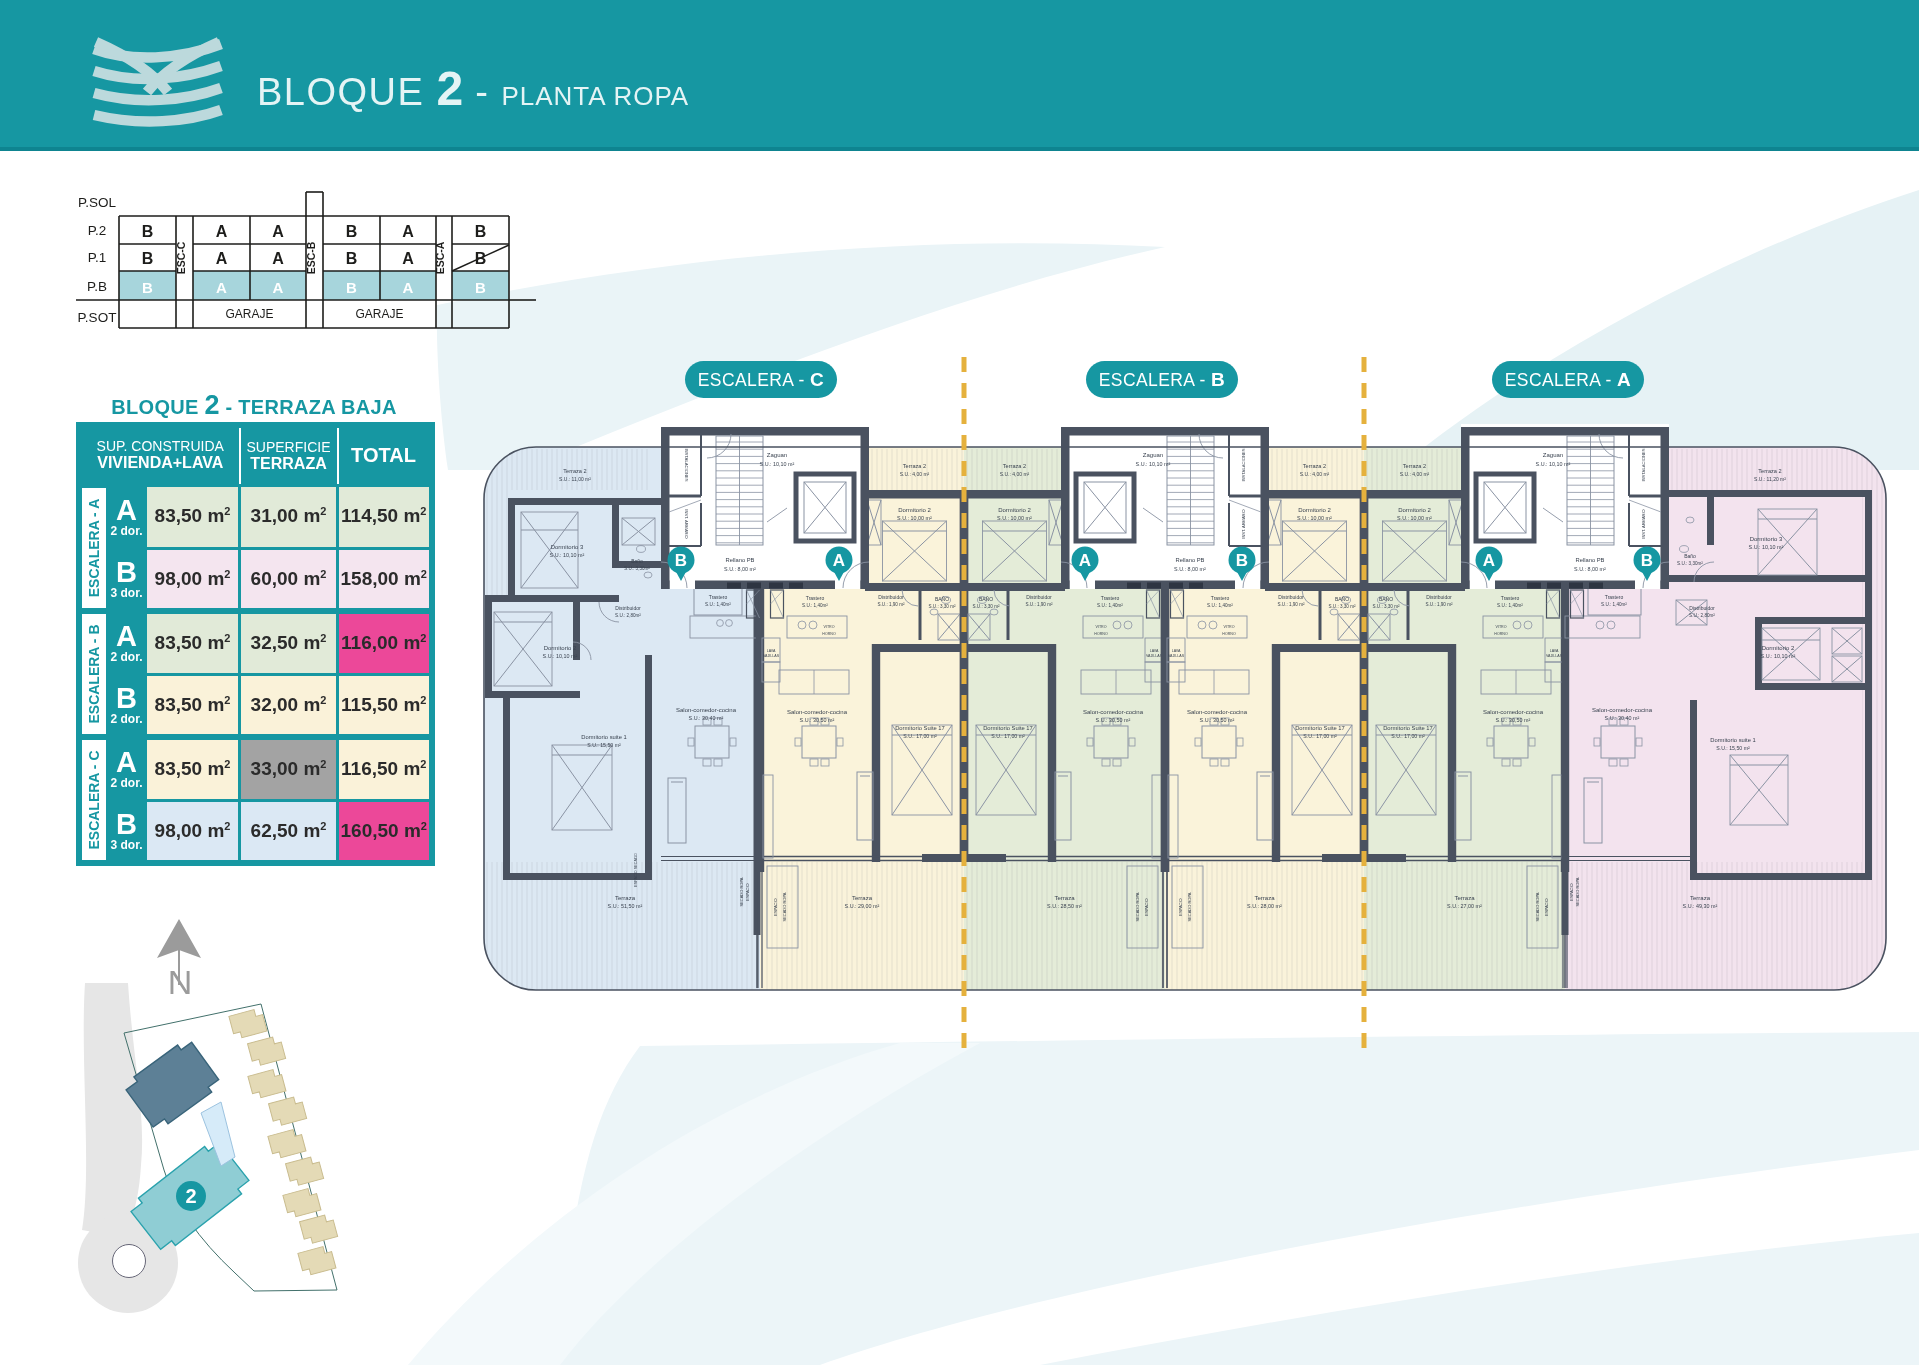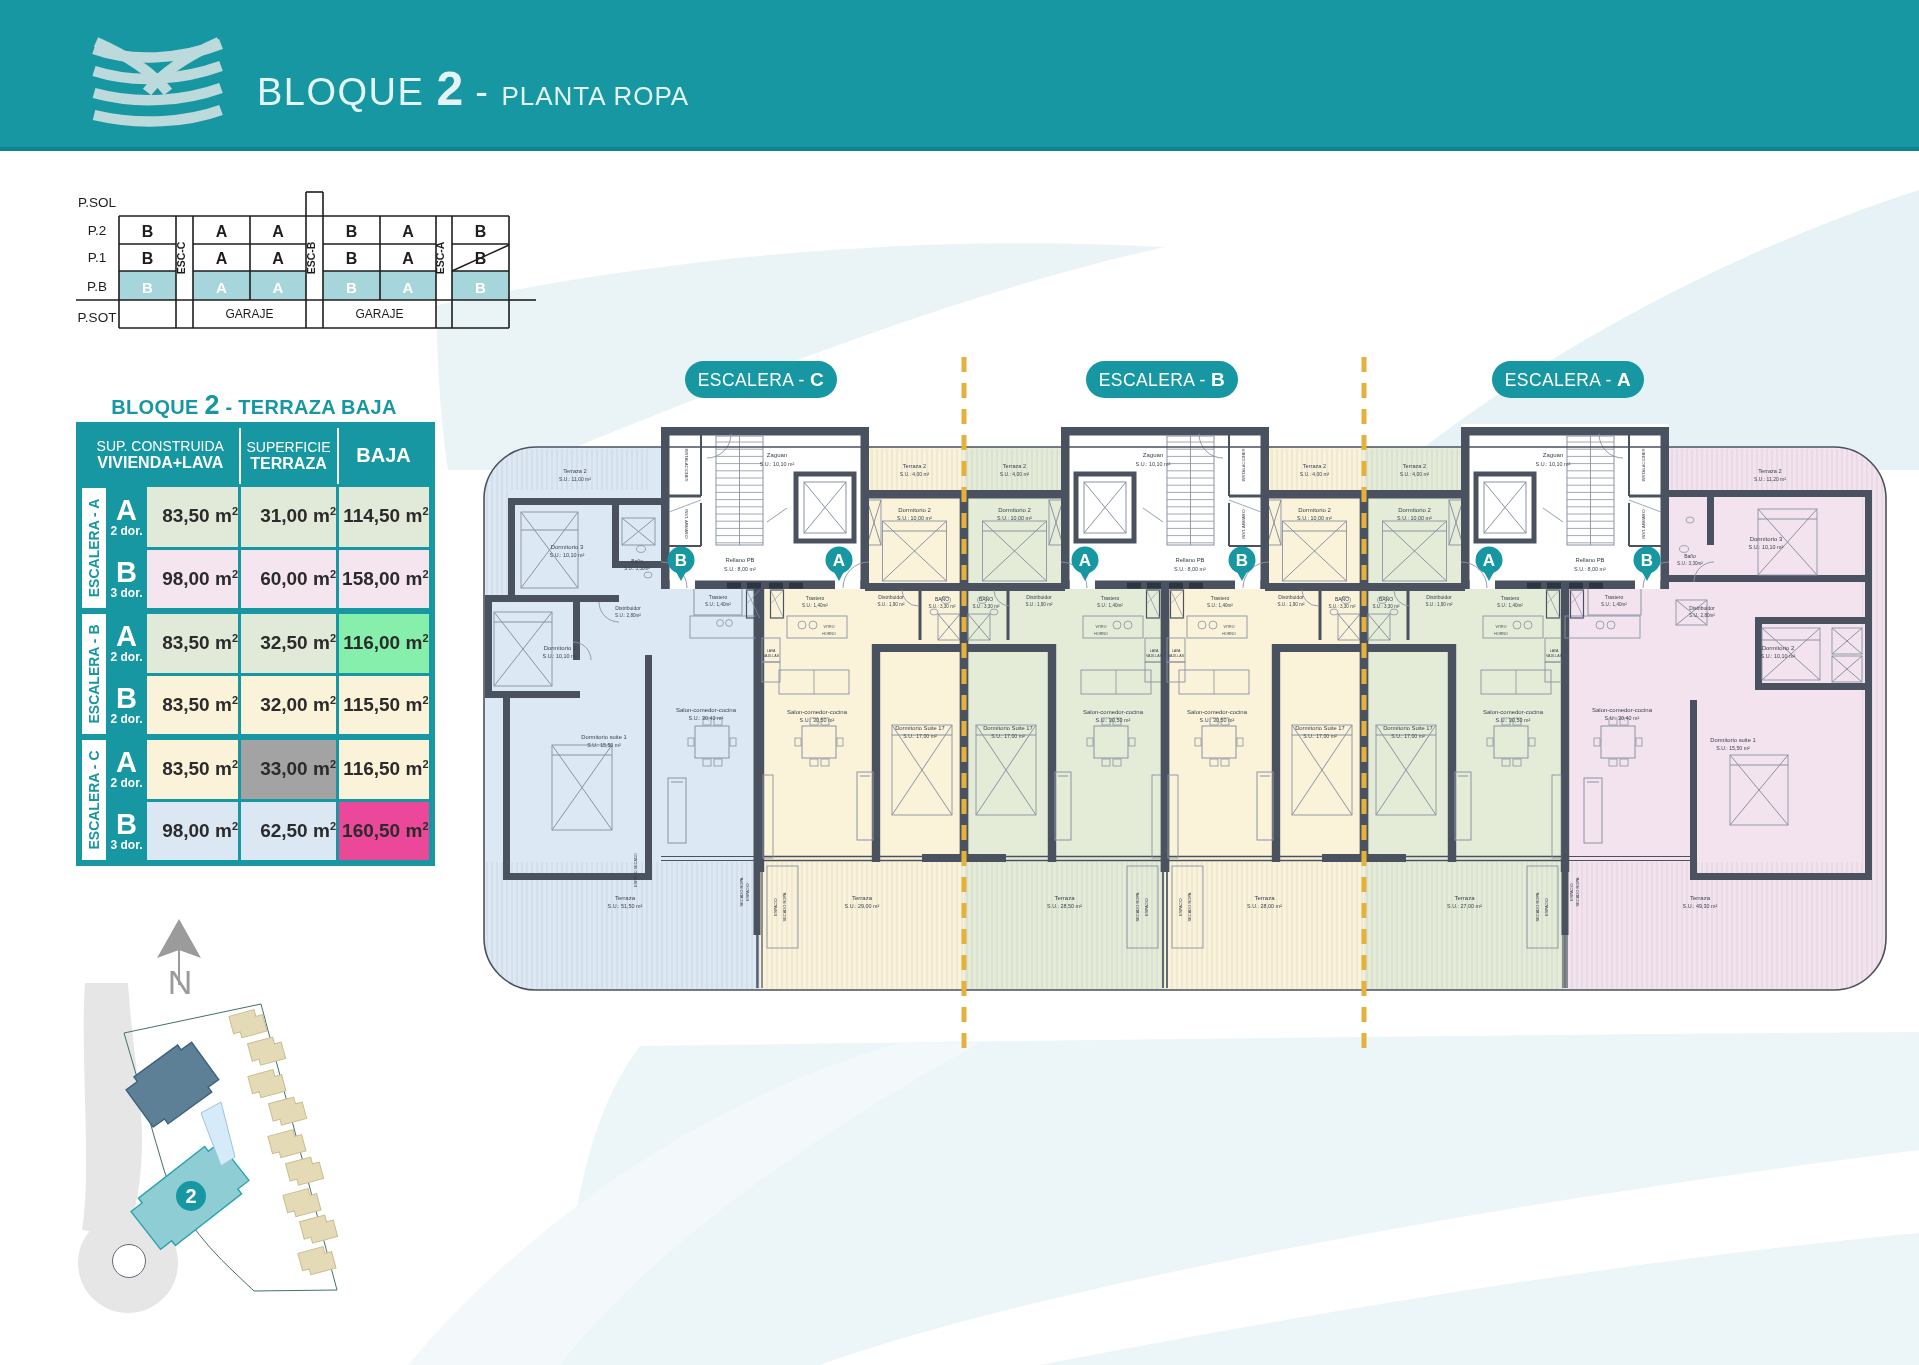--- a/index.html
+++ b/index.html
@@ -16,21 +16,21 @@
 #tbl { border:6px solid #1697a2; }
 #tbl tr.sep td { border-top:6px solid #1697a2; }
 #tbl td.hd { background:#1697a2; color:#fff; height:60px; border-left:2px solid #4c1d95; border-right:2px solid #ffffff; }
 #tbl td.rot { width:24px; background:#fff; border-top:6px solid #1697a2; }
 .rotbox { width:24px; height:120px; position:relative; }
 .rotbox span { position:absolute; left:50%; top:50%; transform:translate(-50%,-50%) rotate(-90deg);
   white-space:nowrap; color:#1697a2; font-weight:bold; font-size:14px; }
 #tbl td.ab { width:38px; background:#1697a2; color:#fff; }
 .abL { font-size:29px; font-weight:bold; line-height:28px; }
 .abS { font-size:12px; font-weight:bold; }
-#tbl td.val { width:94px; height:62px; font-size:19px; font-weight:bold; color:#2b2b2b; white-space:nowrap;text-align:right; }
+#tbl td.val { width:94px; height:62px; font-size:19px; font-weight:bold; color:#2b2b2b; white-space:nowrap; }
 #tbl td.val sup { font-size:11px; }
 .h1 { font-size:14px; }
 .h2 { font-size:16px; font-weight:bold; }
 #ttitle { position:absolute; left:76px; top:390px; width:356px; text-align:center; color:#1697a2; white-space:nowrap; }
 #ttitle .t1 { font-size:20px; font-weight:bold; letter-spacing:0.3px; }
 #ttitle .t2 { font-size:27px; font-weight:bold; }
 svg { position:absolute; left:0; top:0; }
 text { font-family:"Liberation Sans", sans-serif; }
 </style></head>
 <body>
@@ -120,21 +120,21 @@
     <tbody>
         <tr>
       <td class="hd" colspan="3" style="width:150px">
             <div class="h1">SUP. CONSTRUIDA</div>
             <div class="h2">VIVIENDA+LAVA</div>
           </td>
       <td class="hd" style="width:98px">
             <div class="h1">SUPERFICIE</div>
             <div class="h2">TERRAZA</div>
           </td>
-      <td class="hd" style="width:94px; font-size:20px; font-weight:bold;">BAJA</td>
+      <td class="hd" style="width:94px; font-size:20px; font-weight:bold;">TOTAL</td>
     </tr>
 <tr>
           <td class="rot" rowspan="2">
             <div class="rotbox">
               <span>ESCALERA - A</span>
             </div>
           </td>
           <td class="ab">
             <div class="abL">A</div>
             <div class="abS">2 dor.</div>
@@ -157,21 +157,21 @@
             <div class="rotbox">
               <span>ESCALERA - B</span>
             </div>
           </td>
           <td class="ab">
             <div class="abL">A</div>
             <div class="abS">2 dor.</div>
           </td>
           <td class="val" style="background:#e1ead8">83,50 m<sup>2</sup></td>
           <td class="val" style="background:#e1ead8">32,50 m<sup>2</sup></td>
-          <td class="val" style="background:#86efac">116,00 m<sup>2</sup></td>
+          <td class="val" style="background:#ec4899">116,00 m<sup>2</sup></td>
         </tr>
 <tr>
           <td class="ab">
             <div class="abL">B</div>
             <div class="abS">2 dor.</div>
           </td>
           <td class="val" style="background:#faf2d9">83,50 m<sup>2</sup></td>
           <td class="val" style="background:#faf2d9">32,00 m<sup>2</sup></td>
           <td class="val" style="background:#faf2d9">115,50 m<sup>2</sup></td>
         </tr>

